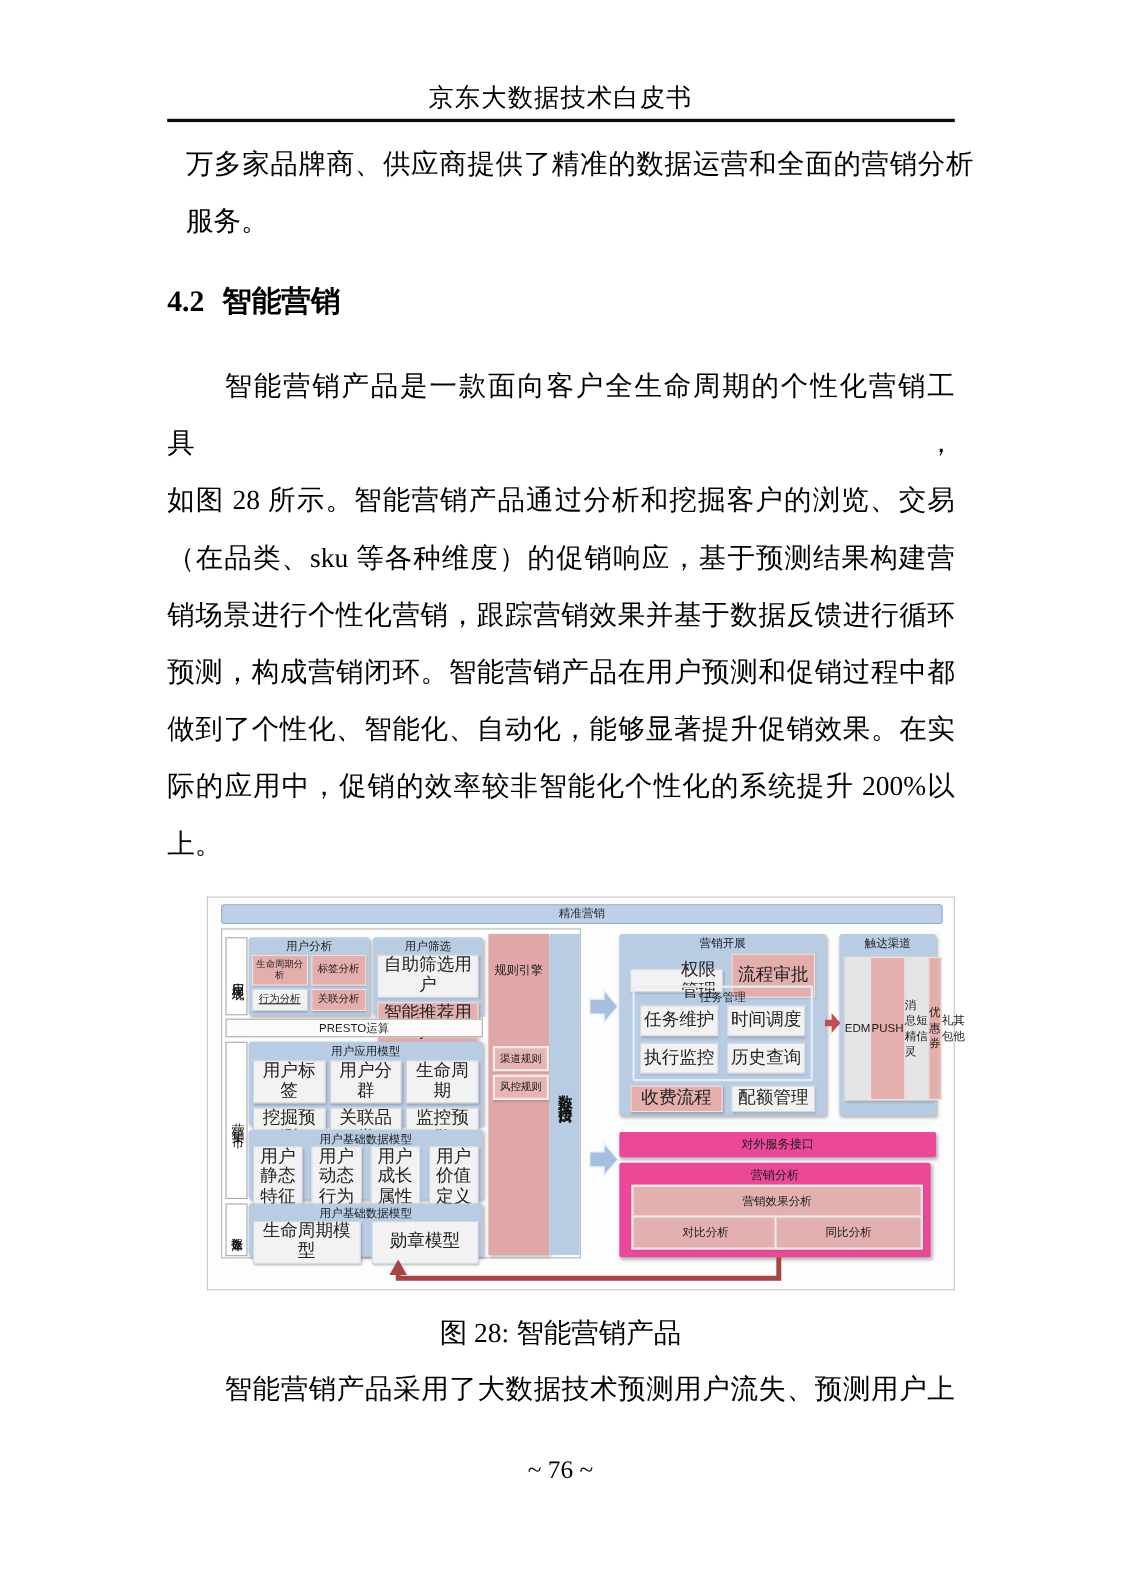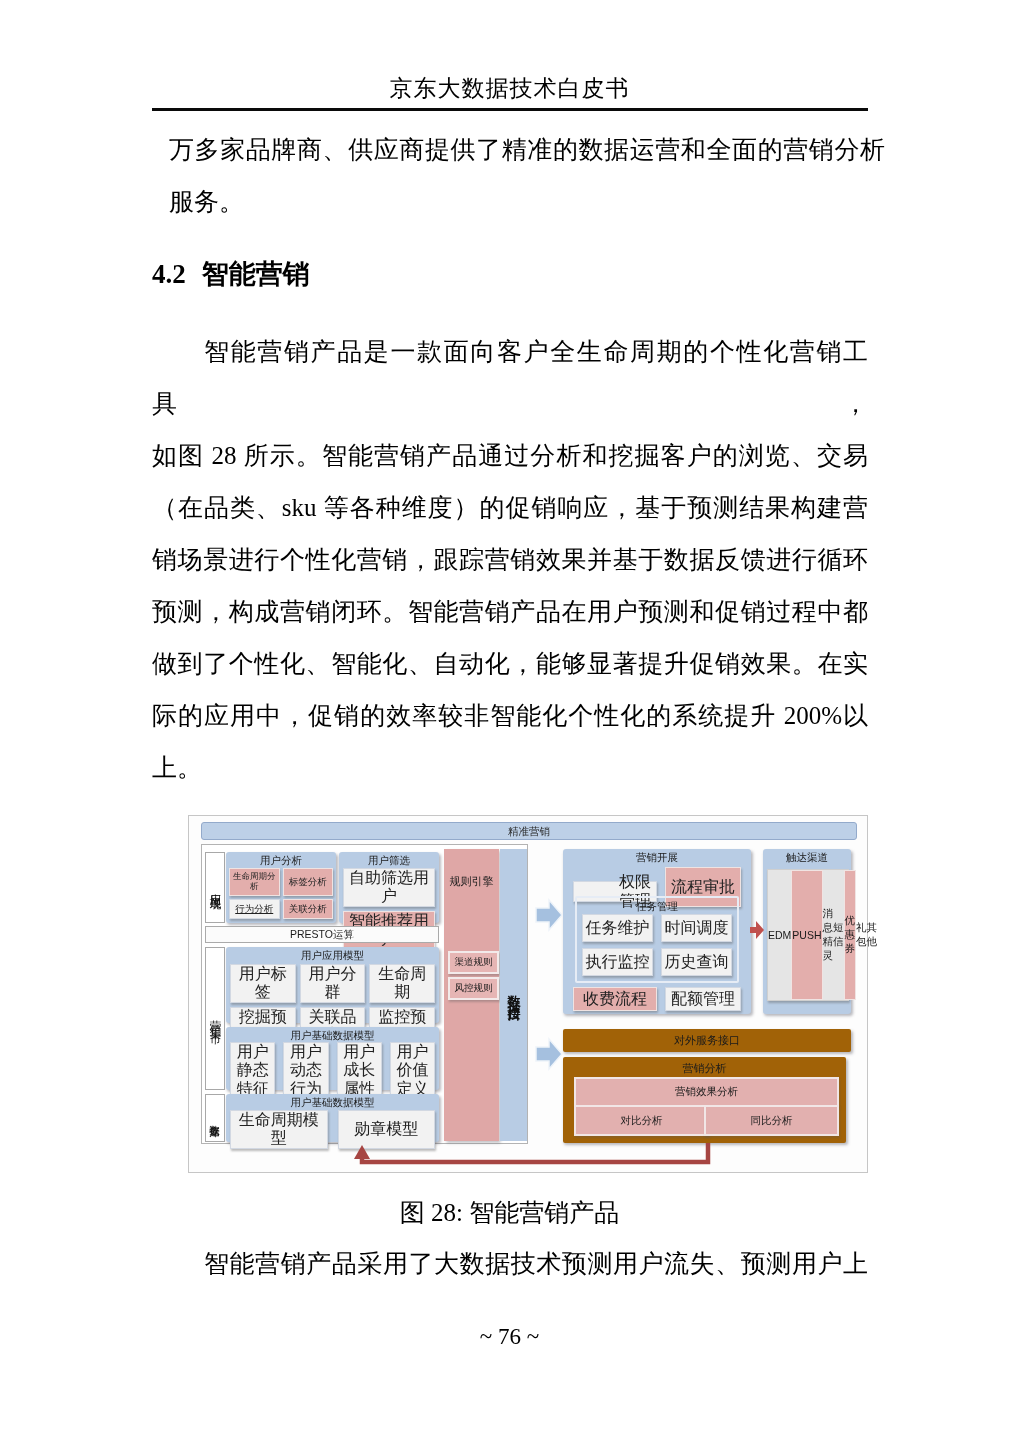--- a/index.html
+++ b/index.html
@@ -26,21 +26,21 @@
   .fig {
     top:815px; left:188px; width:680px; height:358px; background:#fdfdfd;
     border:1px solid #c6c6c6; font-family:"Liberation Sans","DejaVu Sans",sans-serif; color:#1a1a1a;
   }
   .banner {
     left:12px; top:6px; width:656px; height:18px; background:#bdd0e7; border:1px solid #93aacb;
     border-radius:3px; text-align:center; font-size:10.5px; line-height:17px; color:#2a2a2a;
   }
   .leftpanel { left:12px; top:28px; width:327px; height:300px; background:#ffffff; border:1px solid #b3b3b3; }
   .bluepanel { background:#b8cce4; border-radius:3px; box-shadow:1.5px 2px 3px rgba(100,100,110,.45); }
-  .pinkpanel { background:#a16207; border-radius:2px; box-shadow:1.5px 2px 3px rgba(100,100,110,.45); }
+  .pinkpanel { background:#ec4899; border-radius:2px; box-shadow:1.5px 2px 3px rgba(100,100,110,.45); }
   .ptitle { position:absolute; left:0; right:0; top:2px; text-align:center; font-size:10.5px; color:#1b1b1b; white-space:nowrap; }
   .cells { position:absolute; display:grid; }
   .lightbox, .pinkbox {
     box-sizing:border-box; display:flex; align-items:center; justify-content:center;
     text-align:center; font-size:16px; line-height:1.15; color:#222;
     box-shadow:1px 1.5px 2px rgba(90,90,90,.4);
   }
   .lightbox { background:#f2f2f2; border:1px solid #d2d8e2; }
   .pinkbox  { background:#e3aeac; border:1px solid #efe3e2; }
   .vlabel { background:#ffffff; border:1px solid #a8a8a8; display:flex; align-items:center; justify-content:center; }

